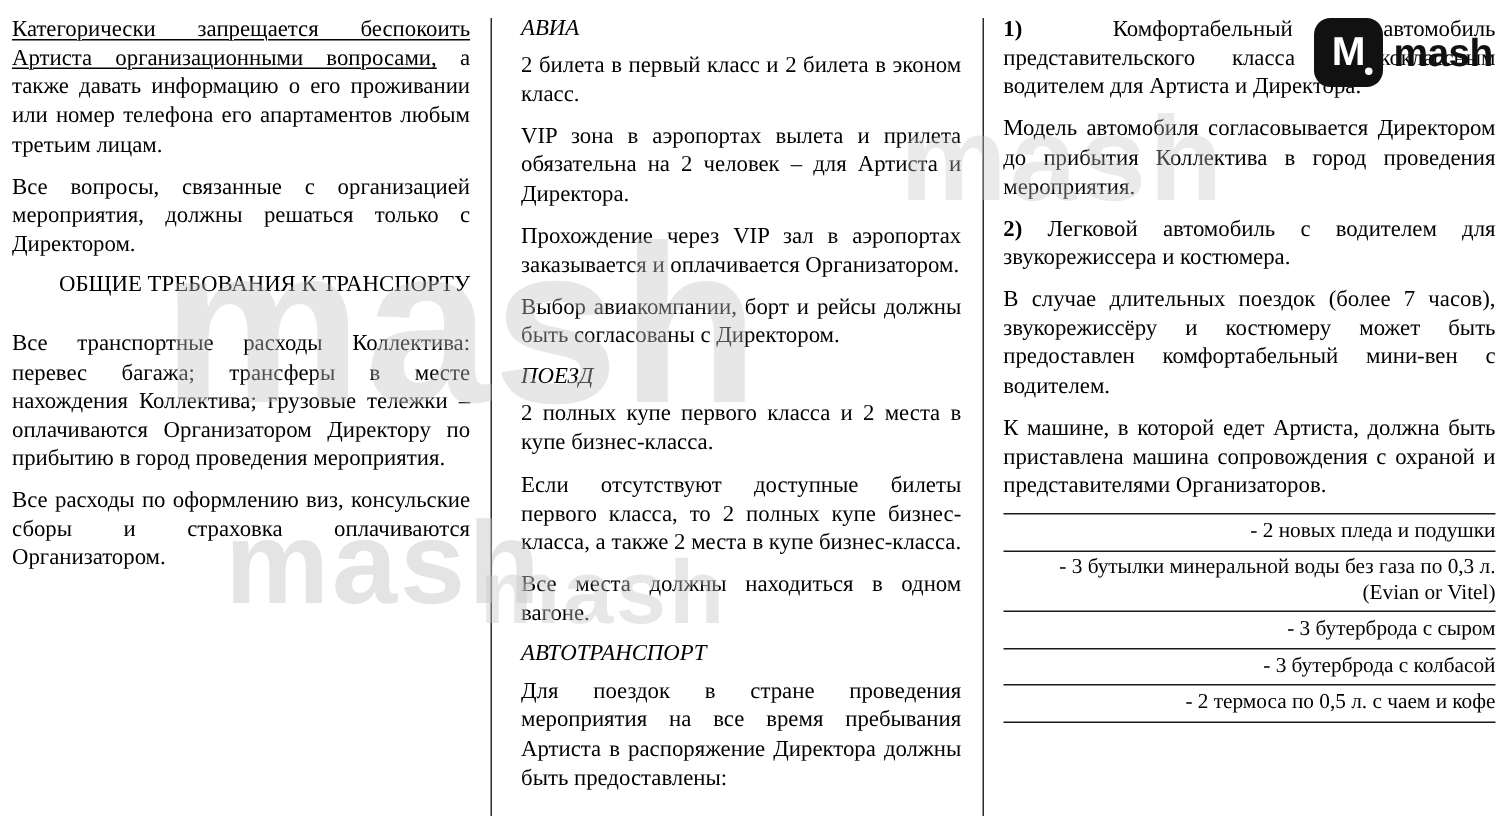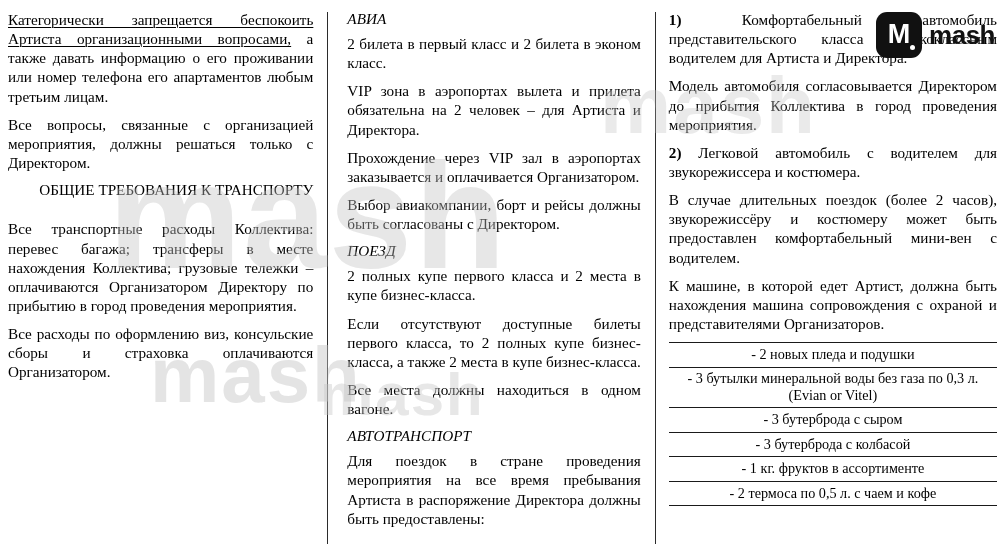--- a/index.html
+++ b/index.html
@@ -64,21 +64,21 @@
     font-size: 15.2px;
     margin: 0 0 6px 0;
     text-align: left;
   }
   .numlabel { font-weight: bold; }
   .list-row {
     font-size: 14.2px;
     line-height: 1.3;
     padding: 2px 0 3px 0;
     border-bottom: 1px solid #1a1a1a;
-    text-align: center;
+    text-align: right;
   }
   .list-row.first { border-top: 1px solid #1a1a1a; }
   .list-row.two-line { line-height: 1.22; }
 
   
   .watermark {
     position: absolute;
     left: 0;
     top: 0;
     width: 1005px;
@@ -184,26 +184,25 @@
     <p>Если отсутствуют доступные билеты первого класса, то 2 полных купе бизнес-класса, а также 2 места в купе бизнес-класса.</p>
     <p>Все места должны находиться в одном вагоне.</p>
     <div class="ital-head">АВТОТРАНСПОРТ</div>
     <p>Для поездок в стране проведения мероприятия на все время пребывания Артиста в распоряжение Директора должны быть предоставлены:</p>
   </div>
 
   <div class="col col-3">
     <p><span class="numlabel">1)</span> <span>Комфортабельный автомобиль представительского класса высококлассным водителем для Артиста и Директора.</span></p>
     <p>Модель автомобиля согласовывается Директором до прибытия Коллектива в город проведения мероприятия.</p>
     <p><span class="numlabel">2)</span> <span>Легковой автомобиль с водителем для звукорежиссера и костюмера.</span></p>
-    <p>В случае длительных поездок (более 2 часов), звукорежиссёру и костюмеру может быть предоставлен комфортабельный мини-вен с водителем.</p>
-    <p>К машине, в которой едет Артист, должна быть нахождения машина сопровождения с охраной и представителями Организаторов.</p>
+    <p>В случае длительных поездок (более 7 часов), звукорежиссёру и костюмеру может быть предоставлен комфортабельный мини-вен с водителем.</p>
+    <p>К машине, в которой едет Артиста, должна быть приставлена машина сопровождения с охраной и представителями Организаторов.</p>
     <div>
       <div class="list-row first">- 2 новых пледа и подушки</div>
       <div class="list-row two-line">- 3 бутылки минеральной воды без газа по 0,3 л. (Evian or Vitel)</div>
       <div class="list-row">- 3 бутерброда с сыром</div>
       <div class="list-row">- 3 бутерброда с колбасой</div>
-      <div class="list-row">- 1 кг. фруктов в ассортименте</div>
       <div class="list-row">- 2 термоса по 0,5 л. с чаем и кофе</div>
 
     </div>
   </div>
 
 </div>
 
 </body></html>

